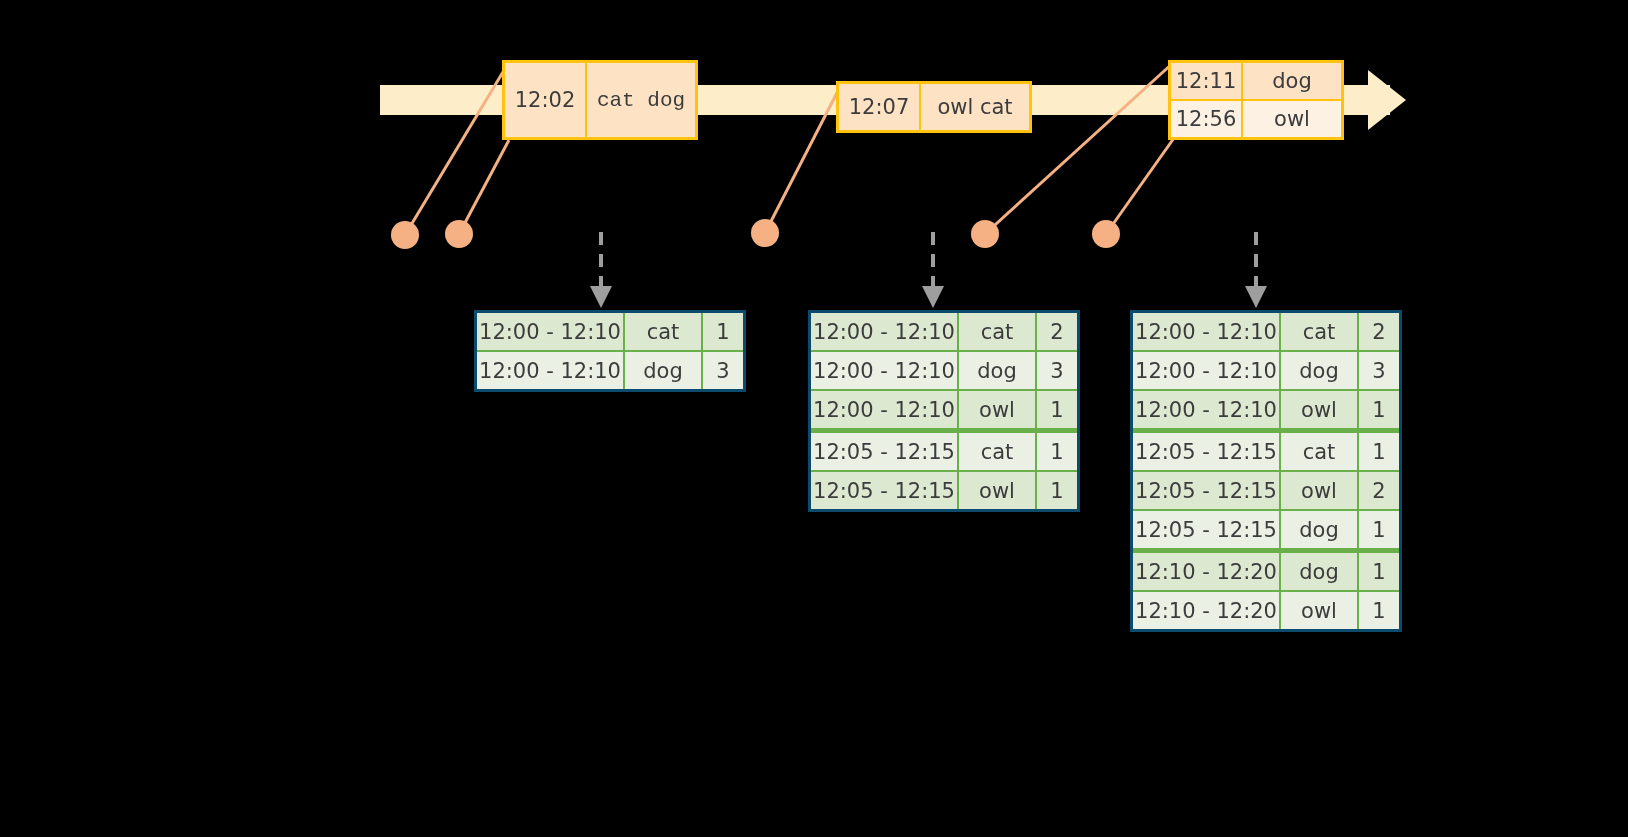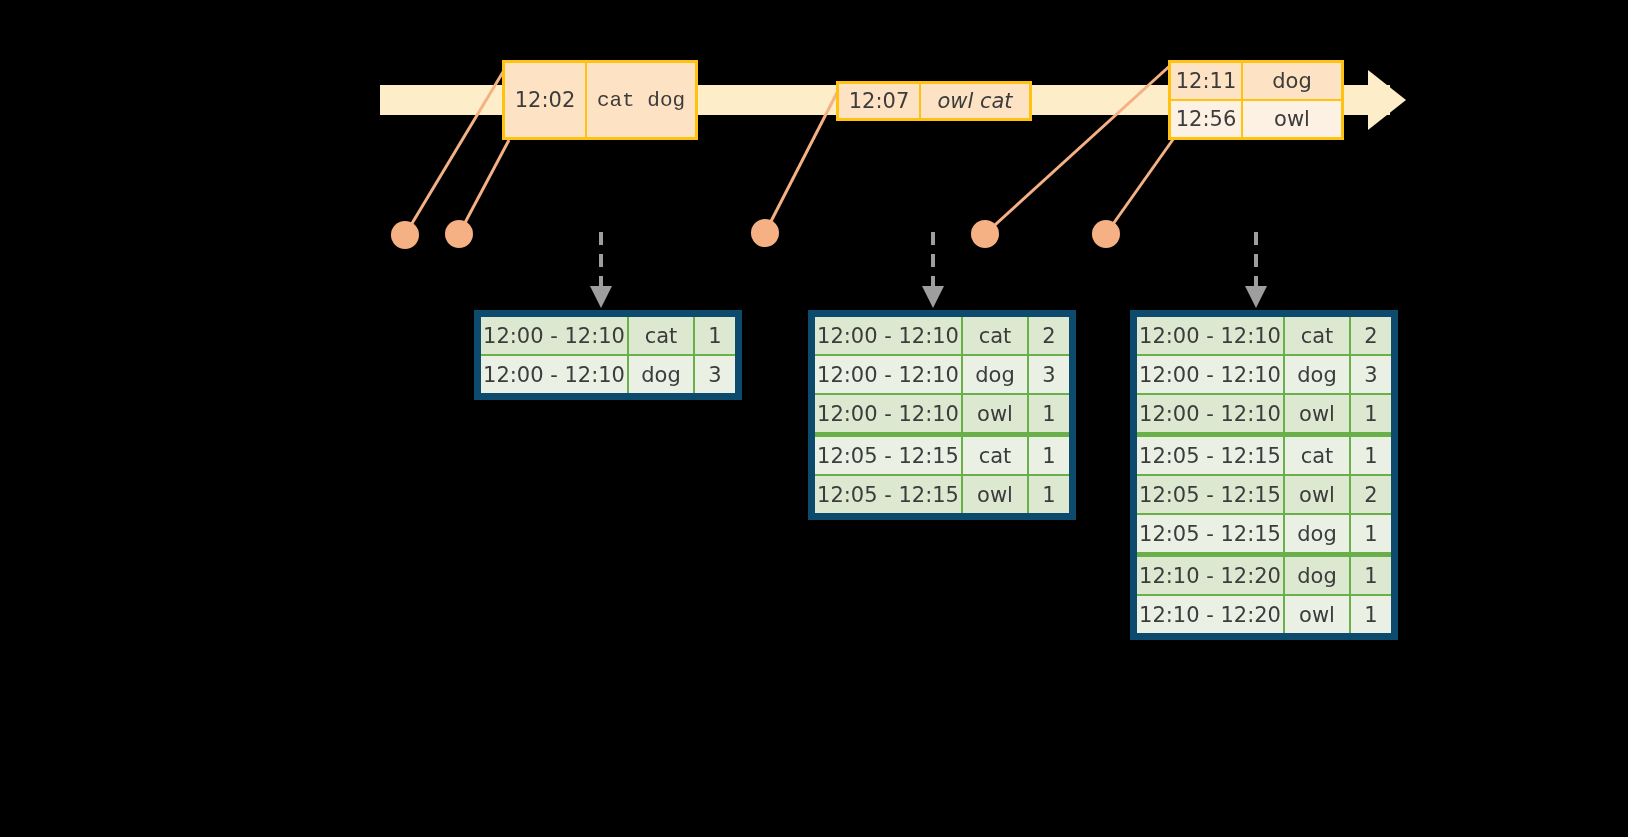--- a/index.html
+++ b/index.html
@@ -37,56 +37,56 @@
   }
   .evt-val{
     display:flex;align-items:center;justify-content:center;
     background:#fdf1e4;font-size:21px;color:#3c3c3c;box-sizing:border-box;
   }
 
   #evt-a{left:502px;top:60px;width:196px;height:80px;}
   #evt-a .evt-time{width:82px;}
   #evt-a .evt-val{width:108px;font-family:Liberation Mono, monospace;}
 
-  #evt-b{left:836px;top:81px;width:196px;height:40px;}
+  #evt-b{left:836px;top:81px;width:196px;height:52px;}
   #evt-b .evt-time{width:82px;}
-  #evt-b .evt-val{width:108px;font-style:italic;}
+  #evt-b .evt-val{width:108px;}
 
   #evt-c{left:1168px;top:60px;width:176px;height:80px;}
   #evt-c .evt-time{width:72px;}
   #evt-c .evt-val{width:98px;}
 
   
   .connectors{position:absolute;left:0;top:0;width:1628px;height:837px;}
   .dot{
     position:absolute;width:28px;height:28px;border-radius:50%;
     background:#f5b183;
   }
 
   
   .darrow{position:absolute;width:30px;height:80px;}
 
   
   .rtable{
-    position:absolute;border:7px solid #0c4a6e;box-sizing:border-box;
+    position:absolute;border:3px solid #0c4a6e;box-sizing:border-box;
     background:#6ab04a;
   }
   .rrow{display:flex;border-bottom:2px solid #6ab04a;}
   .rrow:last-child{border-bottom:none;}
   .rrow.grpend{border-bottom:5px solid #6ab04a;}
   .rcell{
     background:#eaf1e4;color:#3c3c3c;font-size:21px;
     display:flex;align-items:center;justify-content:center;
     border-right:2px solid #6ab04a;box-sizing:border-box;height:37px;
   }
   .rcell:last-child{border-right:none;}
   .rrow.shade .rcell{background:#dde8d1;}
 
   .w-win{width:148px;}
-  .w-key{width:66px;}
+  .w-key{width:78px;}
   .w-cnt{width:40px;}
 
   #tbl-1{left:474px;top:310px;}
   #tbl-2{left:808px;top:310px;}
   #tbl-3{left:1130px;top:310px;}
 </style>
 </head>
 <body>
 
 <div id="stage">

